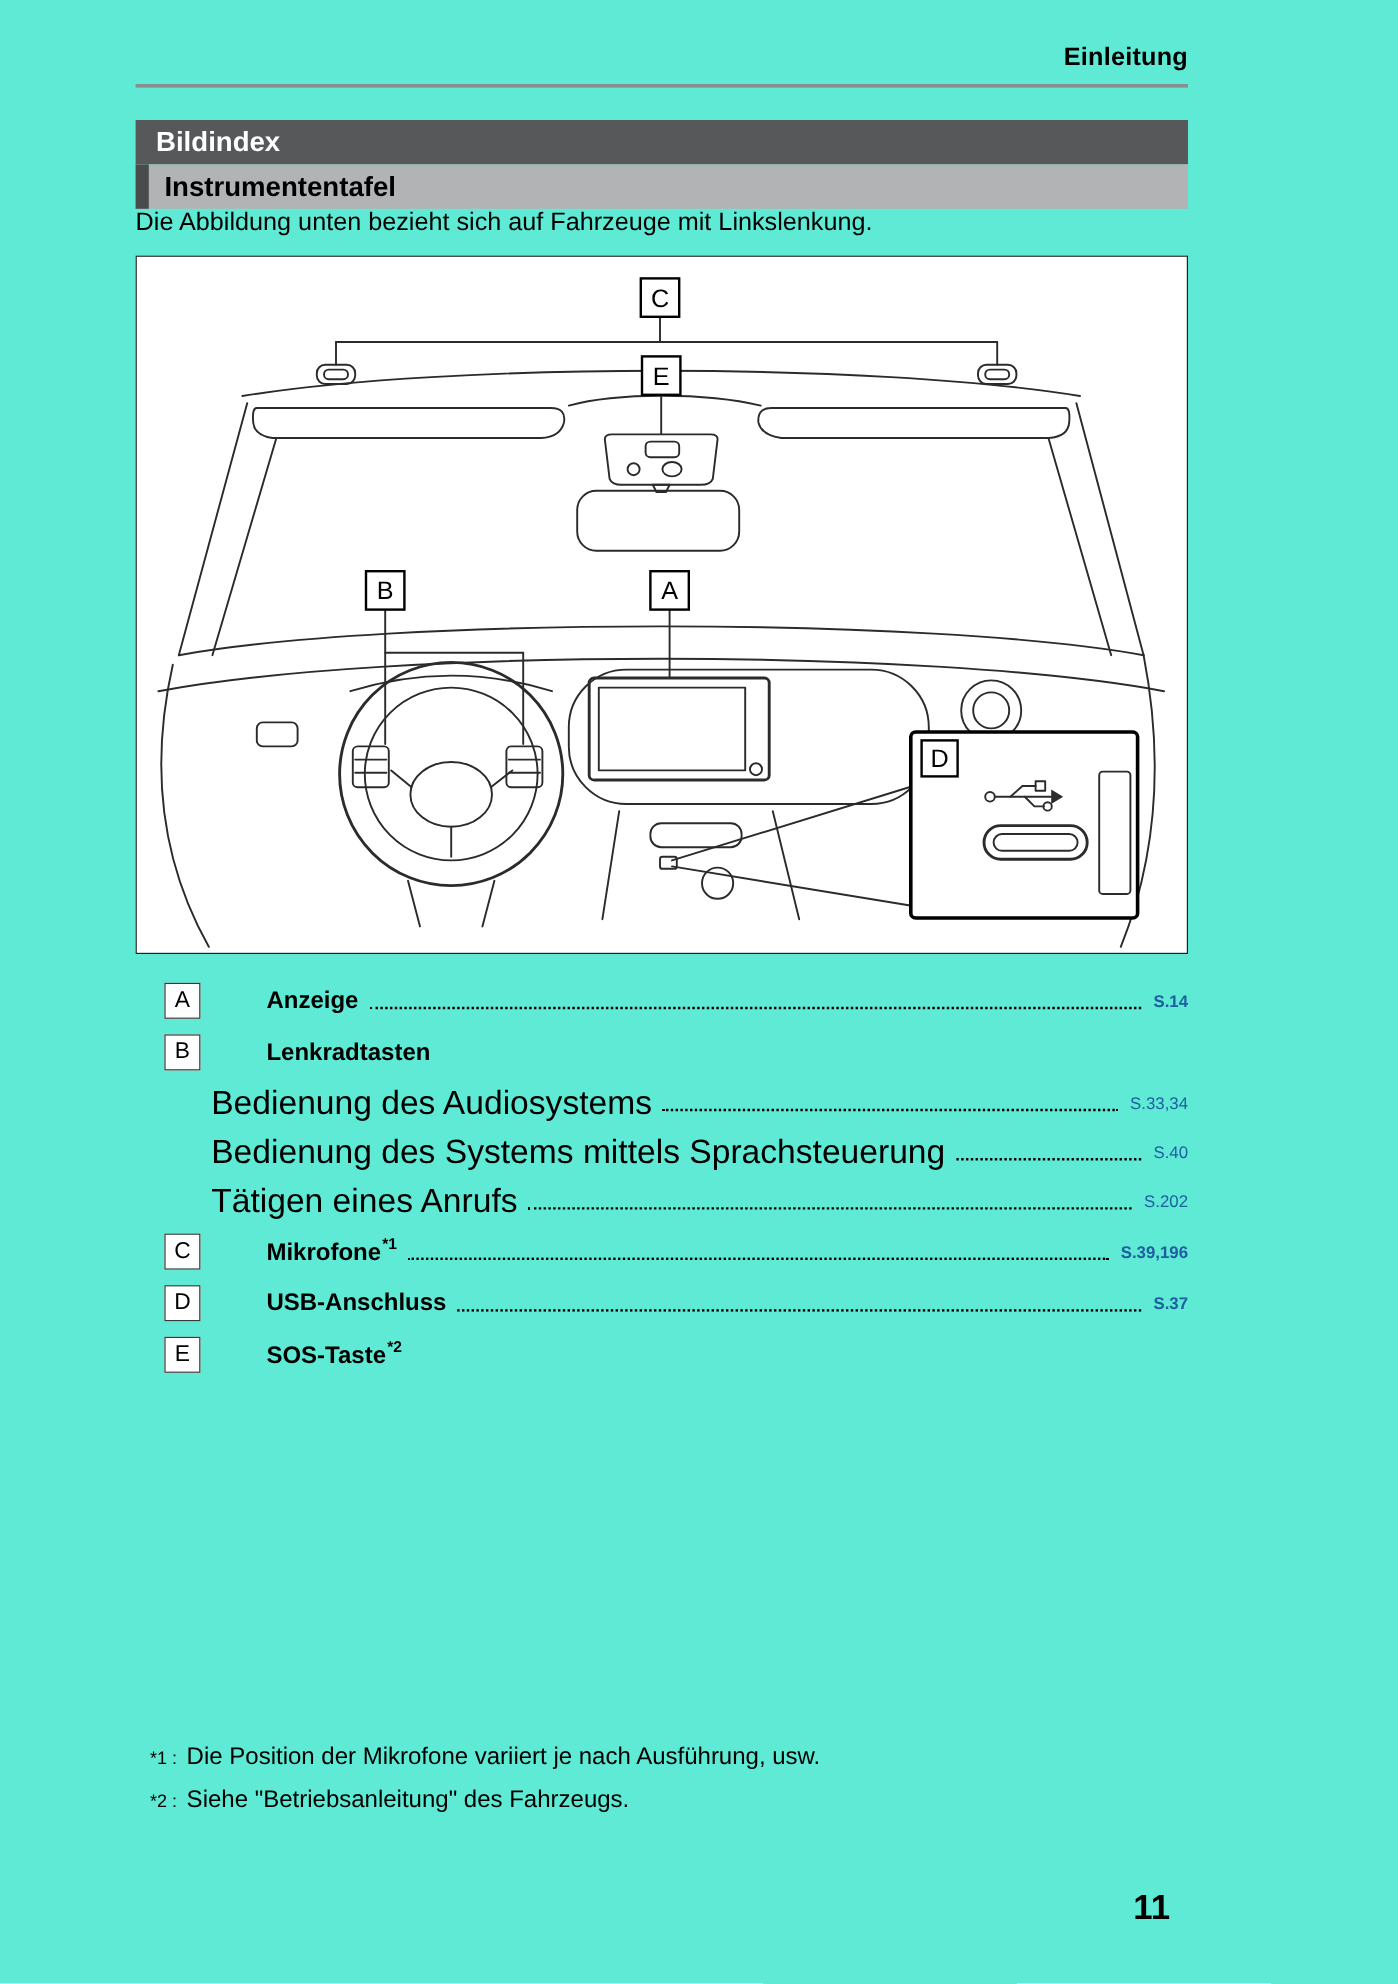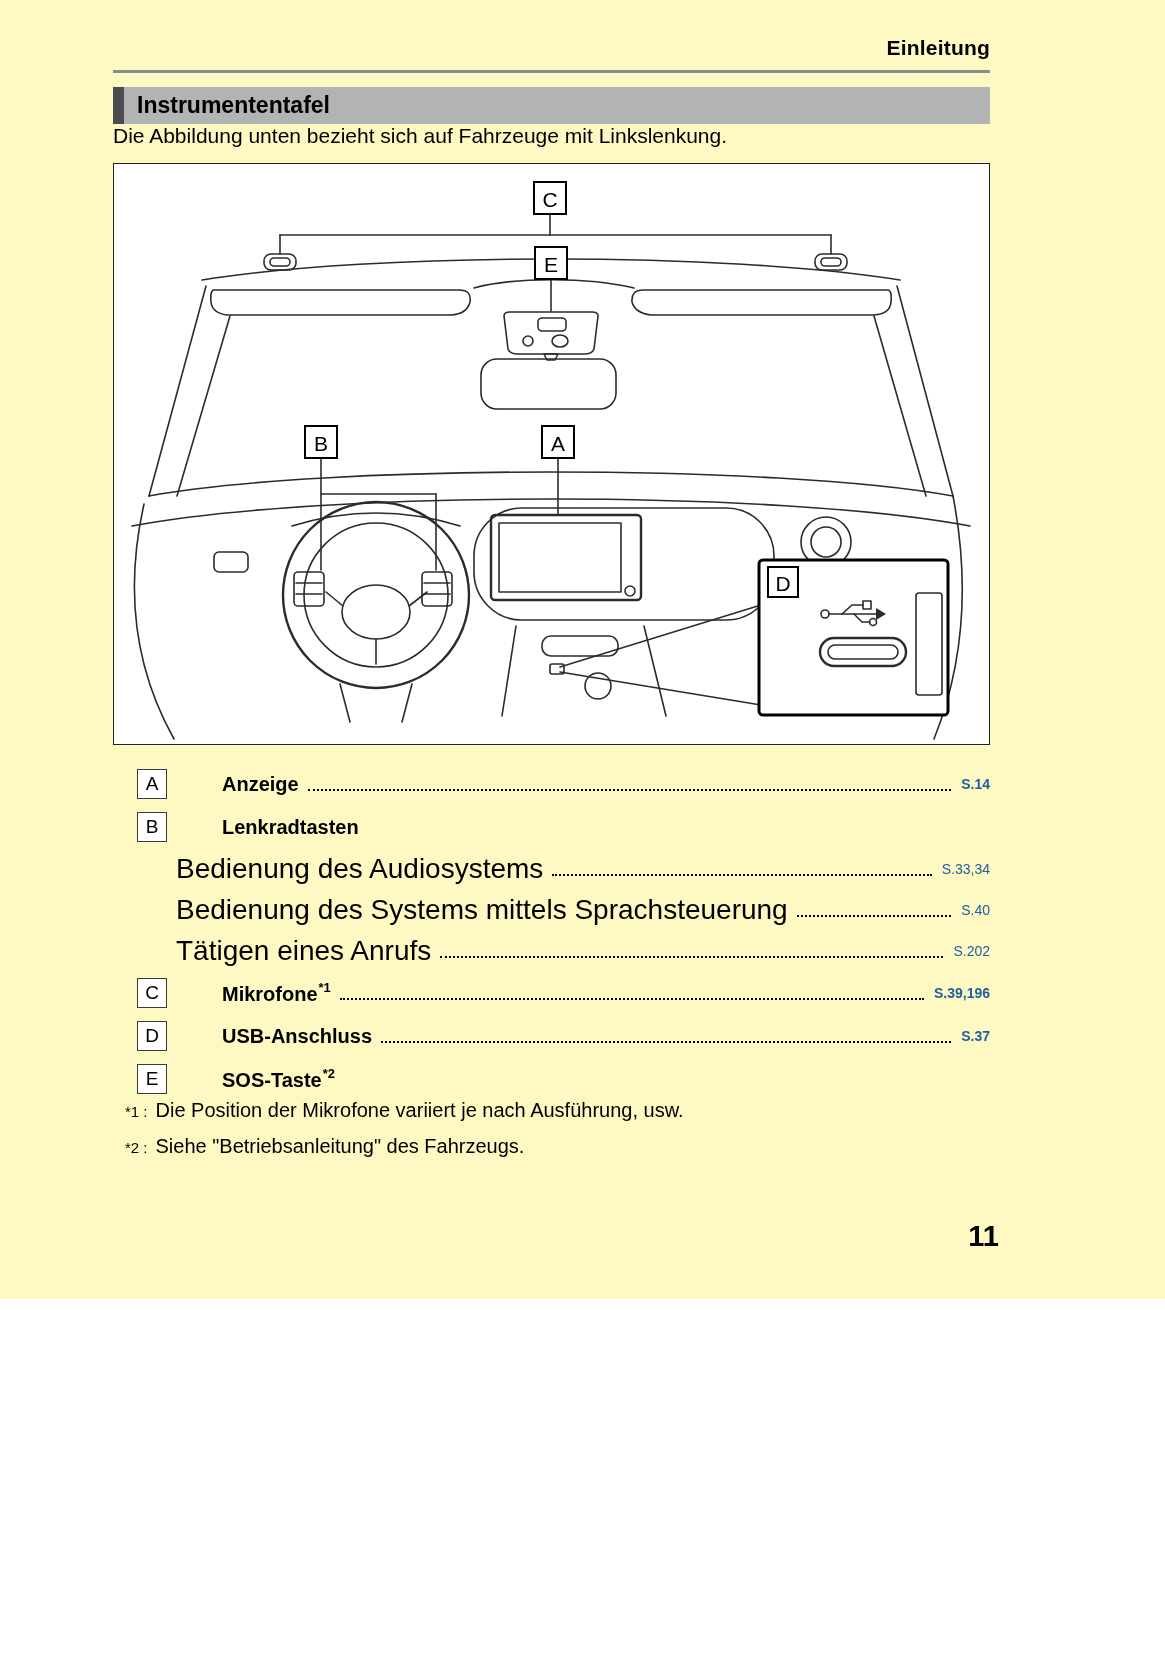--- a/index.html
+++ b/index.html
@@ -1,30 +1,30 @@
 <!DOCTYPE html>
 <html><head>
 <meta charset="utf-8">
 <style>
   * { margin:0; padding:0; box-sizing:border-box; }
   html,body { background:#ffffff; }
   body { font-family:"Liberation Sans", sans-serif; color:#000; }
-  .page { position:relative; width:1165px; height:1299px; background:#fef9c3; overflow:hidden; }
+  .page { position:relative; width:1165px; height:1653px; background:#5eead4; overflow:hidden; }
   .content { position:absolute; left:113px; width:877px; top:0; }
 
   .header { padding-top:36px; }
   .header-title { display:block; text-align:right; font-size:21px; font-weight:bold; letter-spacing:.2px; }
   .header-rule { margin-top:10px; height:3px; background:#8a8d8f; }
 
   .banner-primary {
     margin-top:27px; height:37px; line-height:37px;
     background:#57585a; color:#fff; font-size:23px; font-weight:bold; padding-left:17px;
   }
   .banner-secondary {
-    margin-top:14px; height:37px; line-height:37px;
+    height:37px; line-height:37px;
     background:#b2b3b5; color:#000; font-size:23px; font-weight:bold;
     border-left:11px solid #4a4b4d; padding-left:13px;
   }
   .intro { font-size:21px; }
 
   .diagram { margin-top:15px; border:1.5px solid #222; background:#fff; }
   .diagram svg { display:block; width:874px; height:580px; }
 
   .ln path, .ln line, .ln rect, .ln circle, .ln ellipse, .ln polyline {
     fill:none; stroke:#2b2b2b; stroke-width:1.6; stroke-linecap:round; stroke-linejoin:round;
@@ -46,33 +46,34 @@
   .label { font-size:20px; font-weight:bold; white-space:nowrap;margin-left:43px; }
   .label-sub { font-size:28px; font-weight:normal; white-space:nowrap; }
   sup.mark { font-size:13px; font-weight:bold; position:relative; top:-1px; margin-left:1px; }
   .leader { flex:1 1 auto; margin:0 10px 0 9px; border-bottom:2.4px dotted #000; transform:translateY(6px); }
   .ref { font-size:14px; color:#1f5fa0; white-space:nowrap;text-align:center; }
   .ref.bold { font-weight:bold; }
 
   .footnotes { position:absolute; left:113px; bottom:128px; width:877px; padding-left:12px; }
   .footnote { font-size:20px; margin-bottom:13px; }
   .fn-marker { font-size:15px; margin-right:8px; }
-  .page-number { position:absolute; right:166px; bottom:46px; font-size:29px; font-weight:bold; }
+  .page-number { position:absolute; right:190px; bottom:46px; font-size:29px; font-weight:bold; }
 </style>
 </head>
 <body>
 
 <div class="page">
   <div class="content">
 
     <div class="header">
       <span class="header-title">Einleitung</span>
       <div class="header-rule"></div>
     </div>
 
+    <div class="banner-primary">Bildindex</div>
     <div class="banner-secondary">Instrumententafel</div>
 
     <p class="intro">Die Abbildung unten bezieht sich auf Fahrzeuge mit Linkslenkung.</p>
 
     <div class="diagram">
       <svg viewBox="0 0 874 580">
         <g class="ln">
 
           <path d="M88,116 C 260,88 614,88 786,116"></path>
           <path d="M360,124 C 400,113 474,113 520,124"></path>

